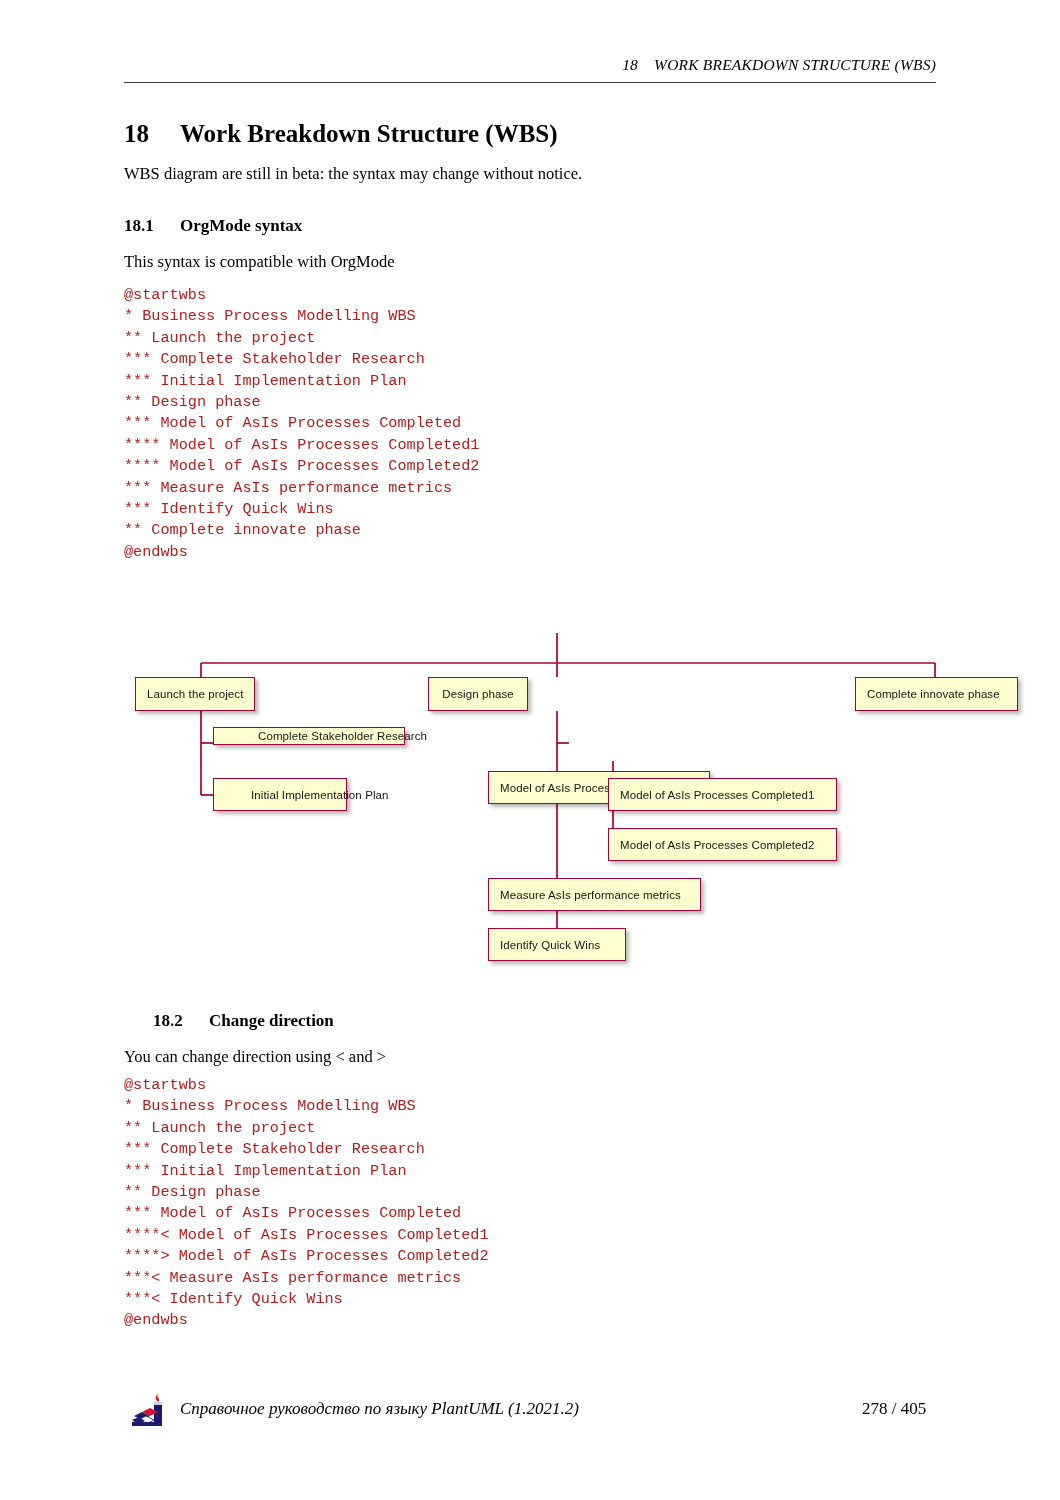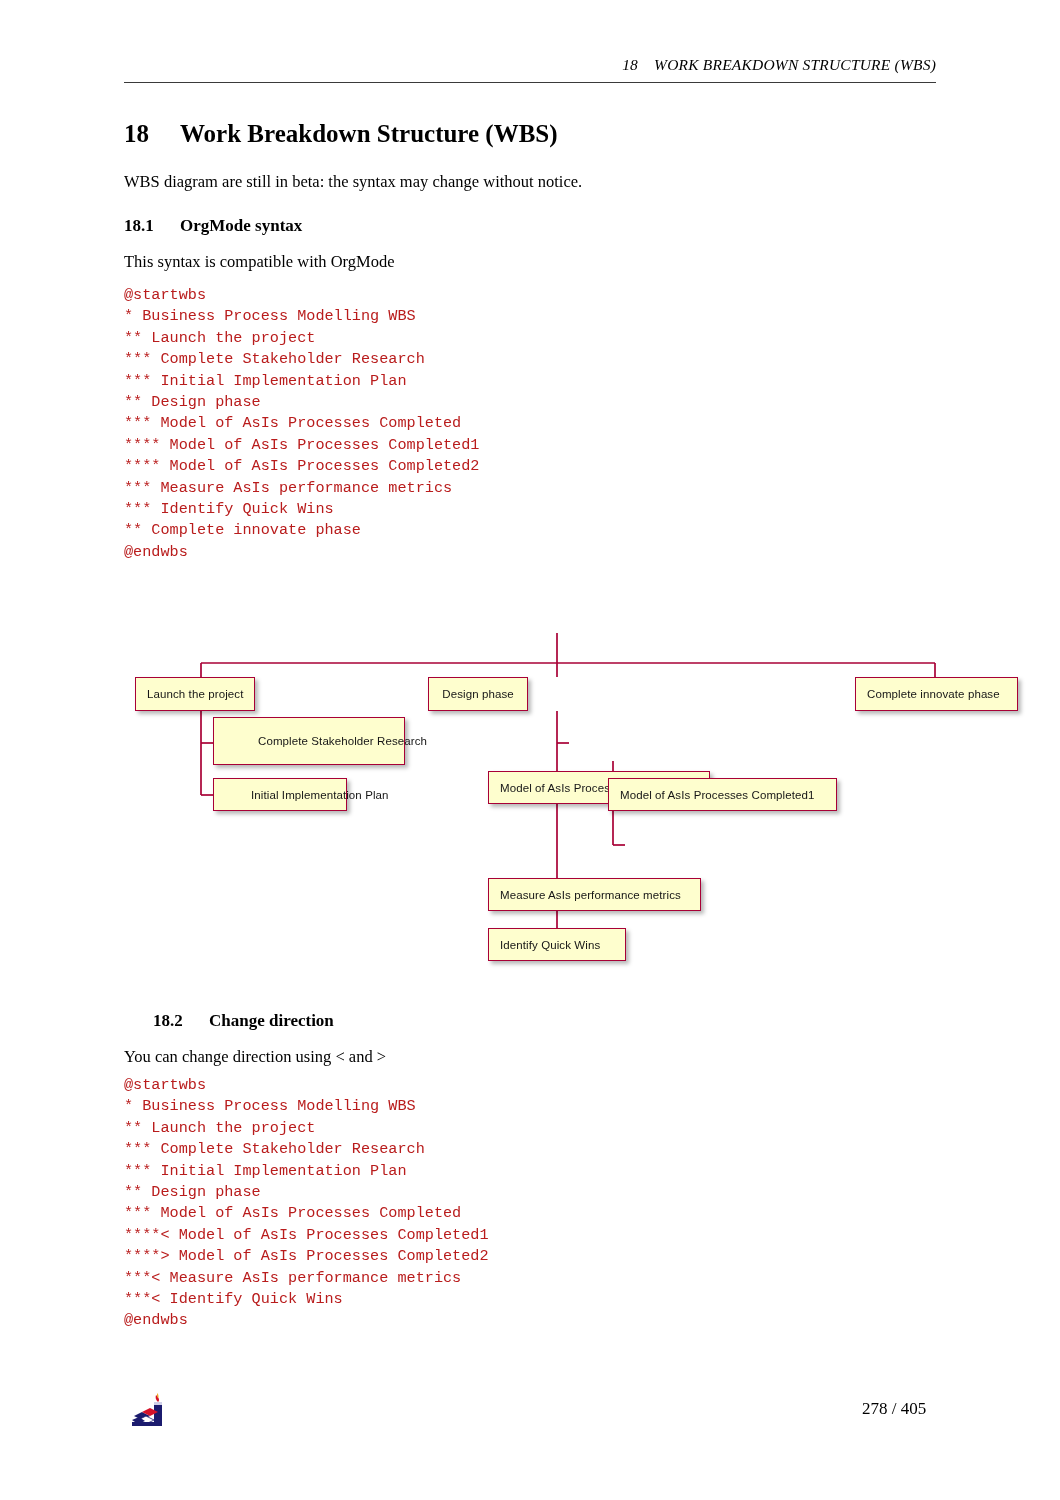--- a/index.html
+++ b/index.html
@@ -62,21 +62,21 @@
   .h2-a { top: 216px; }
   .h2-b { top: 1011px; margin-left: 29px; }
 
   
   .para {
     position: absolute;
     left: 124px;
     font-size: 16.5px;
     white-space: nowrap;
   }
-  .para-intro { top: 172px; }
+  .para-intro { top: 164px; }
   .para-orgmode { top: 252px; }
   .para-changedir { top: 1047px; }
 
   
   .code {
     position: absolute;
     left: 124px;
     font-family: "Liberation Mono", monospace;
     font-size: 15.2px;
     line-height: 21.4px;
@@ -199,40 +199,43 @@
         <path d="M 489 209 L 501 209"></path>
         <path d="M 489 260 L 501 260"></path>
       </g>
     </svg>
 
 
     <div class="node" style="left:11px; top:92px; width:120px; height:34px;">
       <span>Launch the project</span>
     </div>
 
-    <div class="node" style="left:89px; top:132px; width:192px; height:48px;padding-left:44px;">
+    <div class="node" style="left:89px; top:142px; width:192px; height:18px;padding-left:44px;">
       <span>Complete Stakeholder Research</span>
     </div>
 
     <div class="node" style="left:89px; top:193px; width:134px; height:33px;padding-left:37px;">
       <span>Initial Implementation Plan</span>
     </div>
 
     <div class="node" style="left:304px; top:92px; width:100px; height:34px;justify-content:center;">
       <span>Design phase</span>
     </div>
 
     <div class="node" style="left:364px; top:142px; width:222px; height:33px;margin-top:44px;">
       <span>Model of AsIs Processes Completed</span>
     </div>
 
     <div class="node" style="left:484px; top:193px; width:229px; height:33px;">
       <span>Model of AsIs Processes Completed1</span>
     </div>
 
+    <div class="node" style="left:484px; top:243px; width:229px; height:33px;">
+      <span>Model of AsIs Processes Completed2</span>
+    </div>
 
     <div class="node" style="left:364px; top:293px; width:213px; height:33px;">
       <span>Measure AsIs performance metrics</span>
     </div>
 
     <div class="node" style="left:364px; top:343px; width:138px; height:33px;">
       <span>Identify Quick Wins</span>
     </div>
 
     <div class="node" style="left:731px; top:92px; width:163px; height:34px;text-align:right;">
@@ -264,15 +267,16 @@
     <rect x="24" y="10" width="8" height="3" fill="#d0d0e8"></rect>
     <path d="M26 3 C29 6, 30 8, 28 10 C26 8, 25 6, 26 3 Z" fill="#d4122a"></path>
     <path d="M27.5 1 C28.6 3.2, 28.8 5, 27.8 6.2 C27.0 4.6, 26.9 2.8, 27.5 1 Z" fill="#f0a000"></path>
     <polygon points="4,24 12,20 20,24 12,28" fill="#1b1b6e"></polygon>
     <polygon points="12,20 20,16 28,20 20,24" fill="#d4122a"></polygon>
     <polygon points="8,28 16,24 24,28 16,32" fill="#ffffff" stroke="#1b1b6e" stroke-width="0.8"></polygon>
     <polygon points="2,28 9,25 15,29 8,32" fill="#1b1b6e"></polygon>
     <rect x="2" y="30" width="30" height="4" fill="#1b1b6e"></rect>
   </svg>
 
+  <div class="footer-text">Справочное руководство по языку PlantUML (1.2021.2)</div>
   <div class="footer-page">278 / 405</div>
 
 </div>
 
 </body></html>

